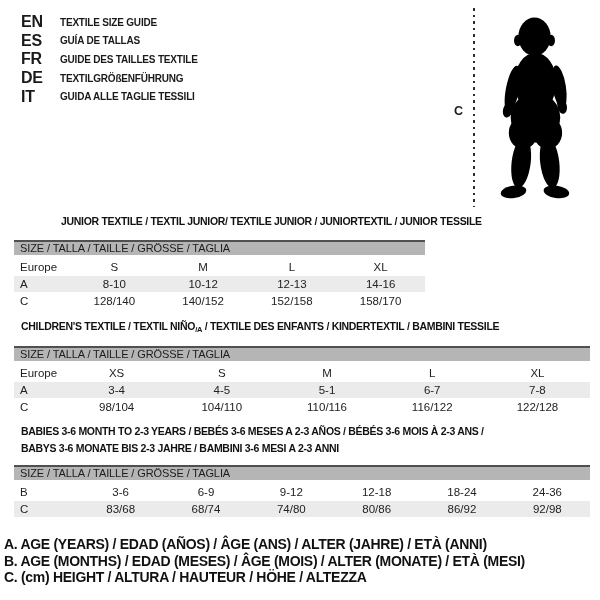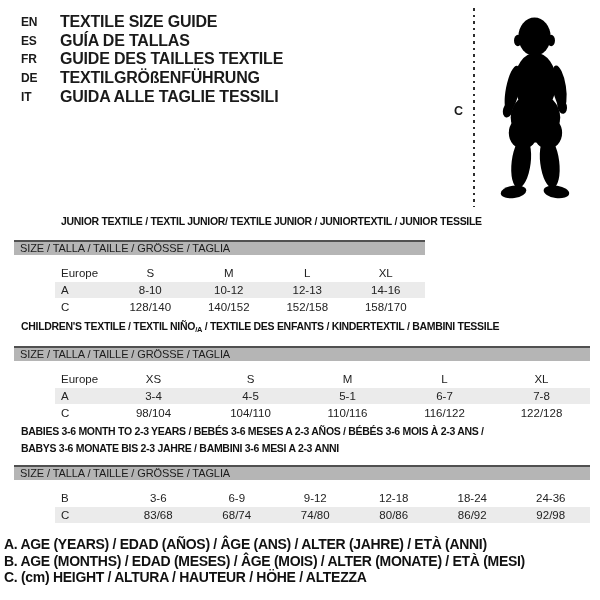--- a/index.html
+++ b/index.html
@@ -3,22 +3,22 @@
 <meta charset="utf-8">
 <style>
   html,body { margin:0; padding:0; }
   .page {
     position:relative; width:600px; height:600px; background:#ffffff;
     font-family:"Liberation Sans", sans-serif; color:#1a1a1a; overflow:hidden;
   }
   
   .lang-block { position:absolute; left:21px; top:13px; }
   .lang-row { display:flex; height:18.6px; align-items:center; }
-  .lang-code { width:39px; font-weight:700; font-size:12px; letter-spacing:-0.2px; }
-  .lang-label { font-weight:700; font-size:16px; letter-spacing:-0.2px; white-space:nowrap; }
+  .lang-code { width:39px; font-weight:700; font-size:16px; letter-spacing:-0.2px; }
+  .lang-label { font-weight:700; font-size:10px; letter-spacing:-0.2px; white-space:nowrap; }
 
   
   .height-line {
     position:absolute; left:473px; top:8px; width:2px; height:199px;
     background:repeating-linear-gradient(to bottom, #2d2d2d 0 2.6px, transparent 2.6px 6.6px);
   }
   .height-label { position:absolute; left:454px; top:104px; font-weight:700; font-size:12.5px; }
   .baby-figure { position:absolute; left:486px; top:10px; width:97px; height:200px; }
 
   
@@ -31,24 +31,24 @@
   #children-title { top:320px; }
   #babies-title { top:423px; line-height:16.5px; }
 
   
   .size-table { position:absolute; left:14px; font-size:11.5px; color:#222; }
   #junior-table { top:240px; width:411px; }
   #children-table { top:346px; width:576px; }
   #babies-table { top:465px; width:576px; }
   .size-header {
     background:#b5b5b5; border-top:2px solid #505050; height:13px; line-height:13px;
-    padding-left:6px; margin-bottom:10px; font-size:11px; color:#1c1c1c;
+    padding-left:6px; margin-bottom:4px; font-size:11px; color:#1c1c1c;
     letter-spacing:-0.1px;
   }
-  .t-row { display:flex; height:16px; line-height:16px; margin-bottom:1px;margin-left:41px; }
+  .t-row { display:flex; height:16px; line-height:16px; margin-bottom:1px; }
   .t-row.shaded { background:#ebebeb; }
   .label-cell { padding-left:6px; text-align:left; box-sizing:border-box; }
   .val-cell { flex:1; text-align:center; }
 
   
   .footnotes { position:absolute; left:4px; top:536px; font-weight:700; font-size:14px;
     letter-spacing:-0.3px; line-height:16.5px; color:#111; }
 </style>
 </head>
 <body>

